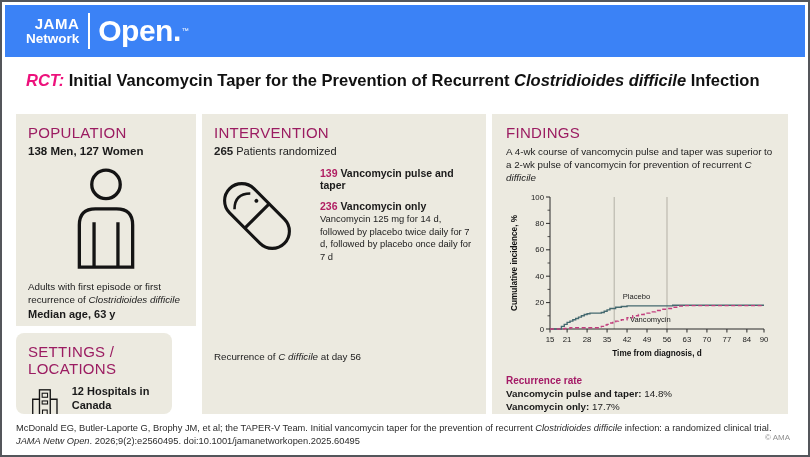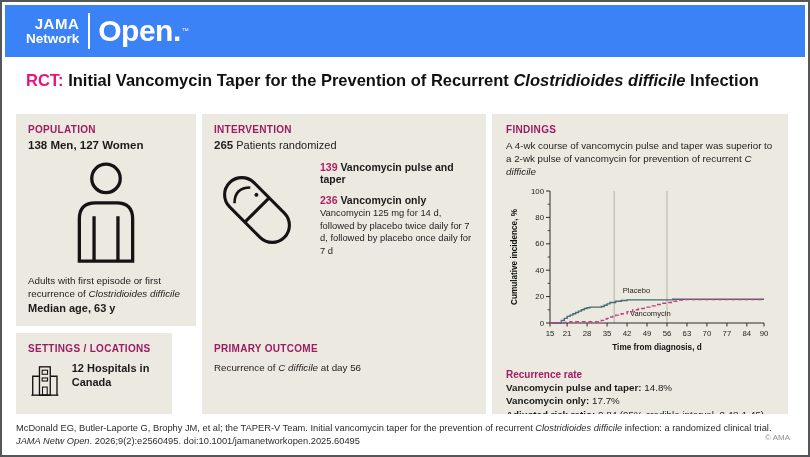--- a/index.html
+++ b/index.html
@@ -6,29 +6,29 @@
   .page{position:relative;width:810px;height:457px;box-sizing:border-box;border:2px solid #54565b;background:#fff;overflow:hidden;}
   .topbar{position:absolute;left:3px;top:3px;right:3px;height:52px;display:flex;align-items:center;}
   .logo{display:flex;align-items:center;margin-left:21px;color:#fff;}
   .jama-stack{text-align:right;line-height:1.02;font-weight:bold;}
   .jama-l1{font-size:15px;letter-spacing:.5px;}
   .jama-l2{font-size:13.5px;}
   .logo-div{width:2px;height:36px;background:#fff;margin:0 8px 0 9px;}
   .brand{font-size:30px;font-weight:bold;letter-spacing:-0.5px;}
   .brand-tm{font-size:7px;vertical-align:8px;margin-left:1px;font-weight:normal;}
   .title-row{position:absolute;left:24px;top:69px;right:18px;font-size:16.5px;font-weight:bold;color:#111;}
-  .title-tag{color:#ED127C;}
+  .title-tag{color:#ED127C;font-style:italic;}
   .title-it{font-style:italic;}
   .panel{position:absolute;background:#ECEAE0;box-sizing:border-box;padding:10px 12px;overflow:hidden;}
   #pop{left:14px;top:112px;width:180px;height:212px;}
-  #set{left:14px;top:331px;width:156px;height:81px;}
+  #set{left:14px;top:331px;width:156px;height:81px;border-radius:8px;}
   #int{left:200px;top:112px;width:284px;height:229px;}
   #out{left:200px;top:331px;width:284px;height:81px;}
   #fin{left:490px;top:112px;width:296px;height:300px;padding:10px 14px;}
-  .ph{font-size:10px;font-weight:bold;color:#9B1C61;letter-spacing:.3px;margin:0 0 4px 0;}
+  .ph{font-size:15px;font-weight:normal;color:#9B1C61;letter-spacing:.3px;margin:0 0 4px 0;}
   .bold-line{font-size:11.5px;font-weight:bold;color:#1a1a1a;}
   .body-txt{font-size:9.8px;color:#222;line-height:1.3;}
   .it{font-style:italic;}
   .person-wrap{width:100%;text-align:center;margin:10px 0 8px 0;}
   .median{font-size:11px;font-weight:bold;color:#1a1a1a;margin-top:2px;}
   .set-row{display:flex;align-items:flex-start;gap:10px;margin-top:4px;}
   .set-text{font-size:11px;font-weight:bold;color:#1a1a1a;line-height:1.25;padding-top:4px;}
   .int-count{font-size:11px;color:#222;margin-bottom:10px;}
   .int-count b{font-size:11.5px;}
   .int-row{display:flex;gap:20px;}
@@ -115,21 +115,20 @@
         </div>
         <div class="arm">
           <div class="arm-title"><span class="arm-n">236</span><span> Vancomycin only</span></div>
           <div class="arm-desc">Vancomycin 125 mg for 14 d, followed by placebo twice daily for 7 d, followed by placebo once daily for 7 d</div>
         </div>
       </div>
     </div>
   </div>
 
   <div class="panel" id="out">
-    <div class="ph">PRIMARY OUTCOME</div>
     <div class="body-txt" style="margin-top:8px;"><span>Recurrence of </span><span class="it">C difficile</span><span> at day 56</span></div>
   </div>
 
   <div class="panel" id="fin">
     <div class="ph">FINDINGS</div>
     <div class="fin-sum"><span>A 4-wk course of vancomycin pulse and taper was superior to a 2-wk pulse of vancomycin for prevention of recurrent </span><span class="it">C difficile</span></div>
     <svg id="chart" width="272" height="180">
         <line x1="108.2" y1="10" x2="108.2" y2="142" stroke="#b3b0a5" stroke-width="1"></line>
         <line x1="160.98666666666668" y1="10" x2="160.98666666666668" y2="142" stroke="#b3b0a5" stroke-width="1"></line>
         <line x1="44" y1="10" x2="44" y2="142" stroke="#2b2b2b" stroke-width="1"></line>

